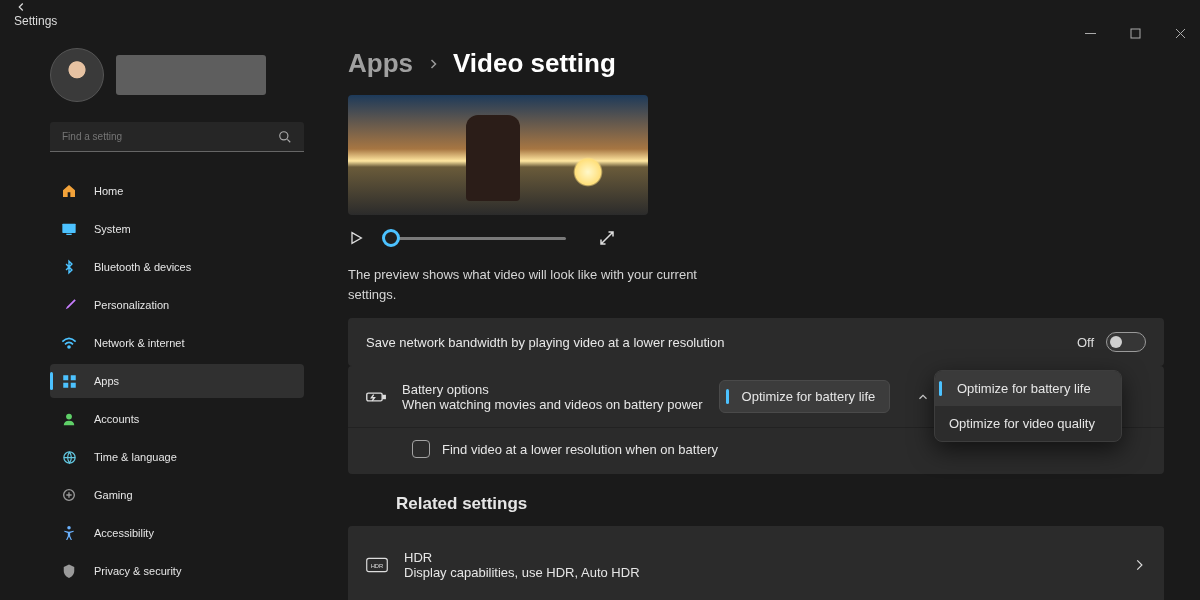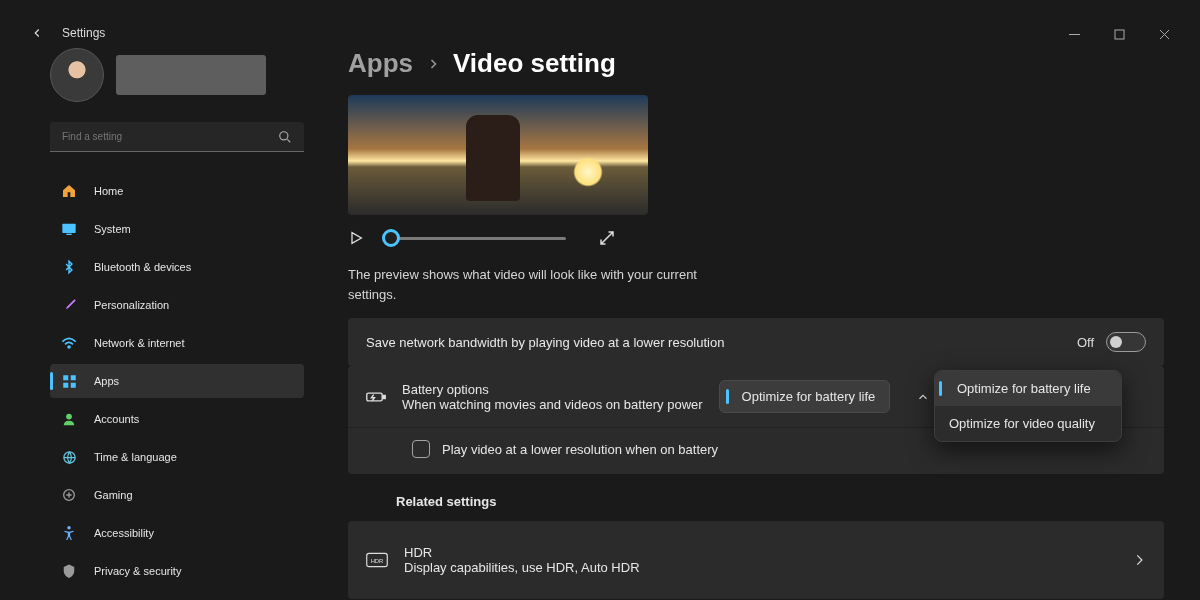--- a/index.html
+++ b/index.html
@@ -8,23 +8,24 @@
     height: 600px;
     background: #1a1a1a;
     font-family: "Segoe UI", sans-serif;
     color: #e6e6e6;
     overflow: hidden;
     font-size: 13px;
   }
   .titlebar {
     height: 40px;
     display: flex;
-    align-items: flex-end;
-    padding: 0 30px;
+    align-items: flex-start;
+    padding: 0 14px;
     color: #ddd;
+    flex-direction: column;
   }
   .titlebar .back { margin-right: 18px; cursor: pointer; }
   .titlebar .title { font-size: 12px; }
   .win-controls { margin-left: auto; display:flex; gap:34px; color:#aaa; }
   .layout { display: flex; height: calc(600px - 40px); }
   .sidebar { width: 320px; padding: 8px 16px 8px 50px; }
   .profile { display:flex; align-items:center; gap:12px; margin-bottom:20px; }
   .avatar { width:54px; height:54px; border-radius:50%; background: radial-gradient(circle at 50% 40%, #e6c2a2 20%, #3a3a3a 22%); border:1px solid #555; }
   .name-block { width:150px; height:40px; background:#5e5e5e; border-radius:3px; }
   .search-wrap { position:relative; margin-bottom:22px; }
@@ -63,21 +64,21 @@
   .battery-header { display:flex; align-items:center; padding:14px 18px; gap:16px; }
   .bat-icon { color:#ddd; width:20px; }
   .chev { color:#ddd; margin-left:10px; }
   .dropdown { position:relative; background:#3c3c3c; border:1px solid #4a4a4a; border-radius:6px; padding:8px 14px; font-size:13px; }
   .dropdown::before { content:""; position:absolute; left:6px; top:8px; bottom:8px; width:3px; background:#4cc2ff; border-radius:2px; }
   .menu-item { padding:10px 14px; font-size:13px; cursor:pointer; }
   .menu-item.sel { background:#3a3a3a; position:relative; }
   .menu-item.sel::before { content:""; position:absolute; left:4px; top:10px; bottom:10px; width:3px; background:#4cc2ff; border-radius:2px; }
   .sub-row { padding:12px 18px 16px 64px; display:flex; align-items:center; gap:12px; border-top:1px solid #222; }
   .checkbox { width:18px; height:18px; border-radius:4px; border:1.5px solid #a3a3a3; background:transparent; }
-  .related-hdr { margin-top:20px; font-weight:600; font-size:13px;padding-left:48px; }
+  .related-hdr { margin-top:20px; font-weight:600; font-size:17px;padding-left:48px; }
   .hdr-row { background:#2b2b2b; border-radius:4px; margin-top:12px; padding:24px 18px; display:flex; align-items:center; gap:16px; }
   .chev-right { margin-left:auto; color:#ddd; }
   svg { display:block; }
   .dd-anchor { position:relative; }
 </style>
 </head>
 <body>
 
 <div class="titlebar">
   <span class="back">
@@ -296,21 +297,21 @@
           <div class="menu-item sel">
             <span style="padding-left:8px;">Optimize for battery life</span>
           </div>
           <div class="menu-item">
             <span>Optimize for video quality</span>
           </div>
         </div>
       </div>
       <div class="sub-row">
         <div class="checkbox"></div>
-        <span>Play video at a lower resolution when on battery</span>
+        <span>Find video at a lower resolution when on battery</span>
       </div>
     </div>
 
     <div class="related-hdr">Related settings</div>
 
     <div class="hdr-row">
       <span>
         <svg width="22" height="16" viewBox="0 0 30 20" fill="none" stroke="#ddd" stroke-width="1.6">
             <rect x="1" y="1" width="28" height="18" rx="3"></rect>
             <text x="15" y="14" text-anchor="middle" fill="#ddd" font-size="8" font-family="sans-serif" stroke="none">HDR</text>

